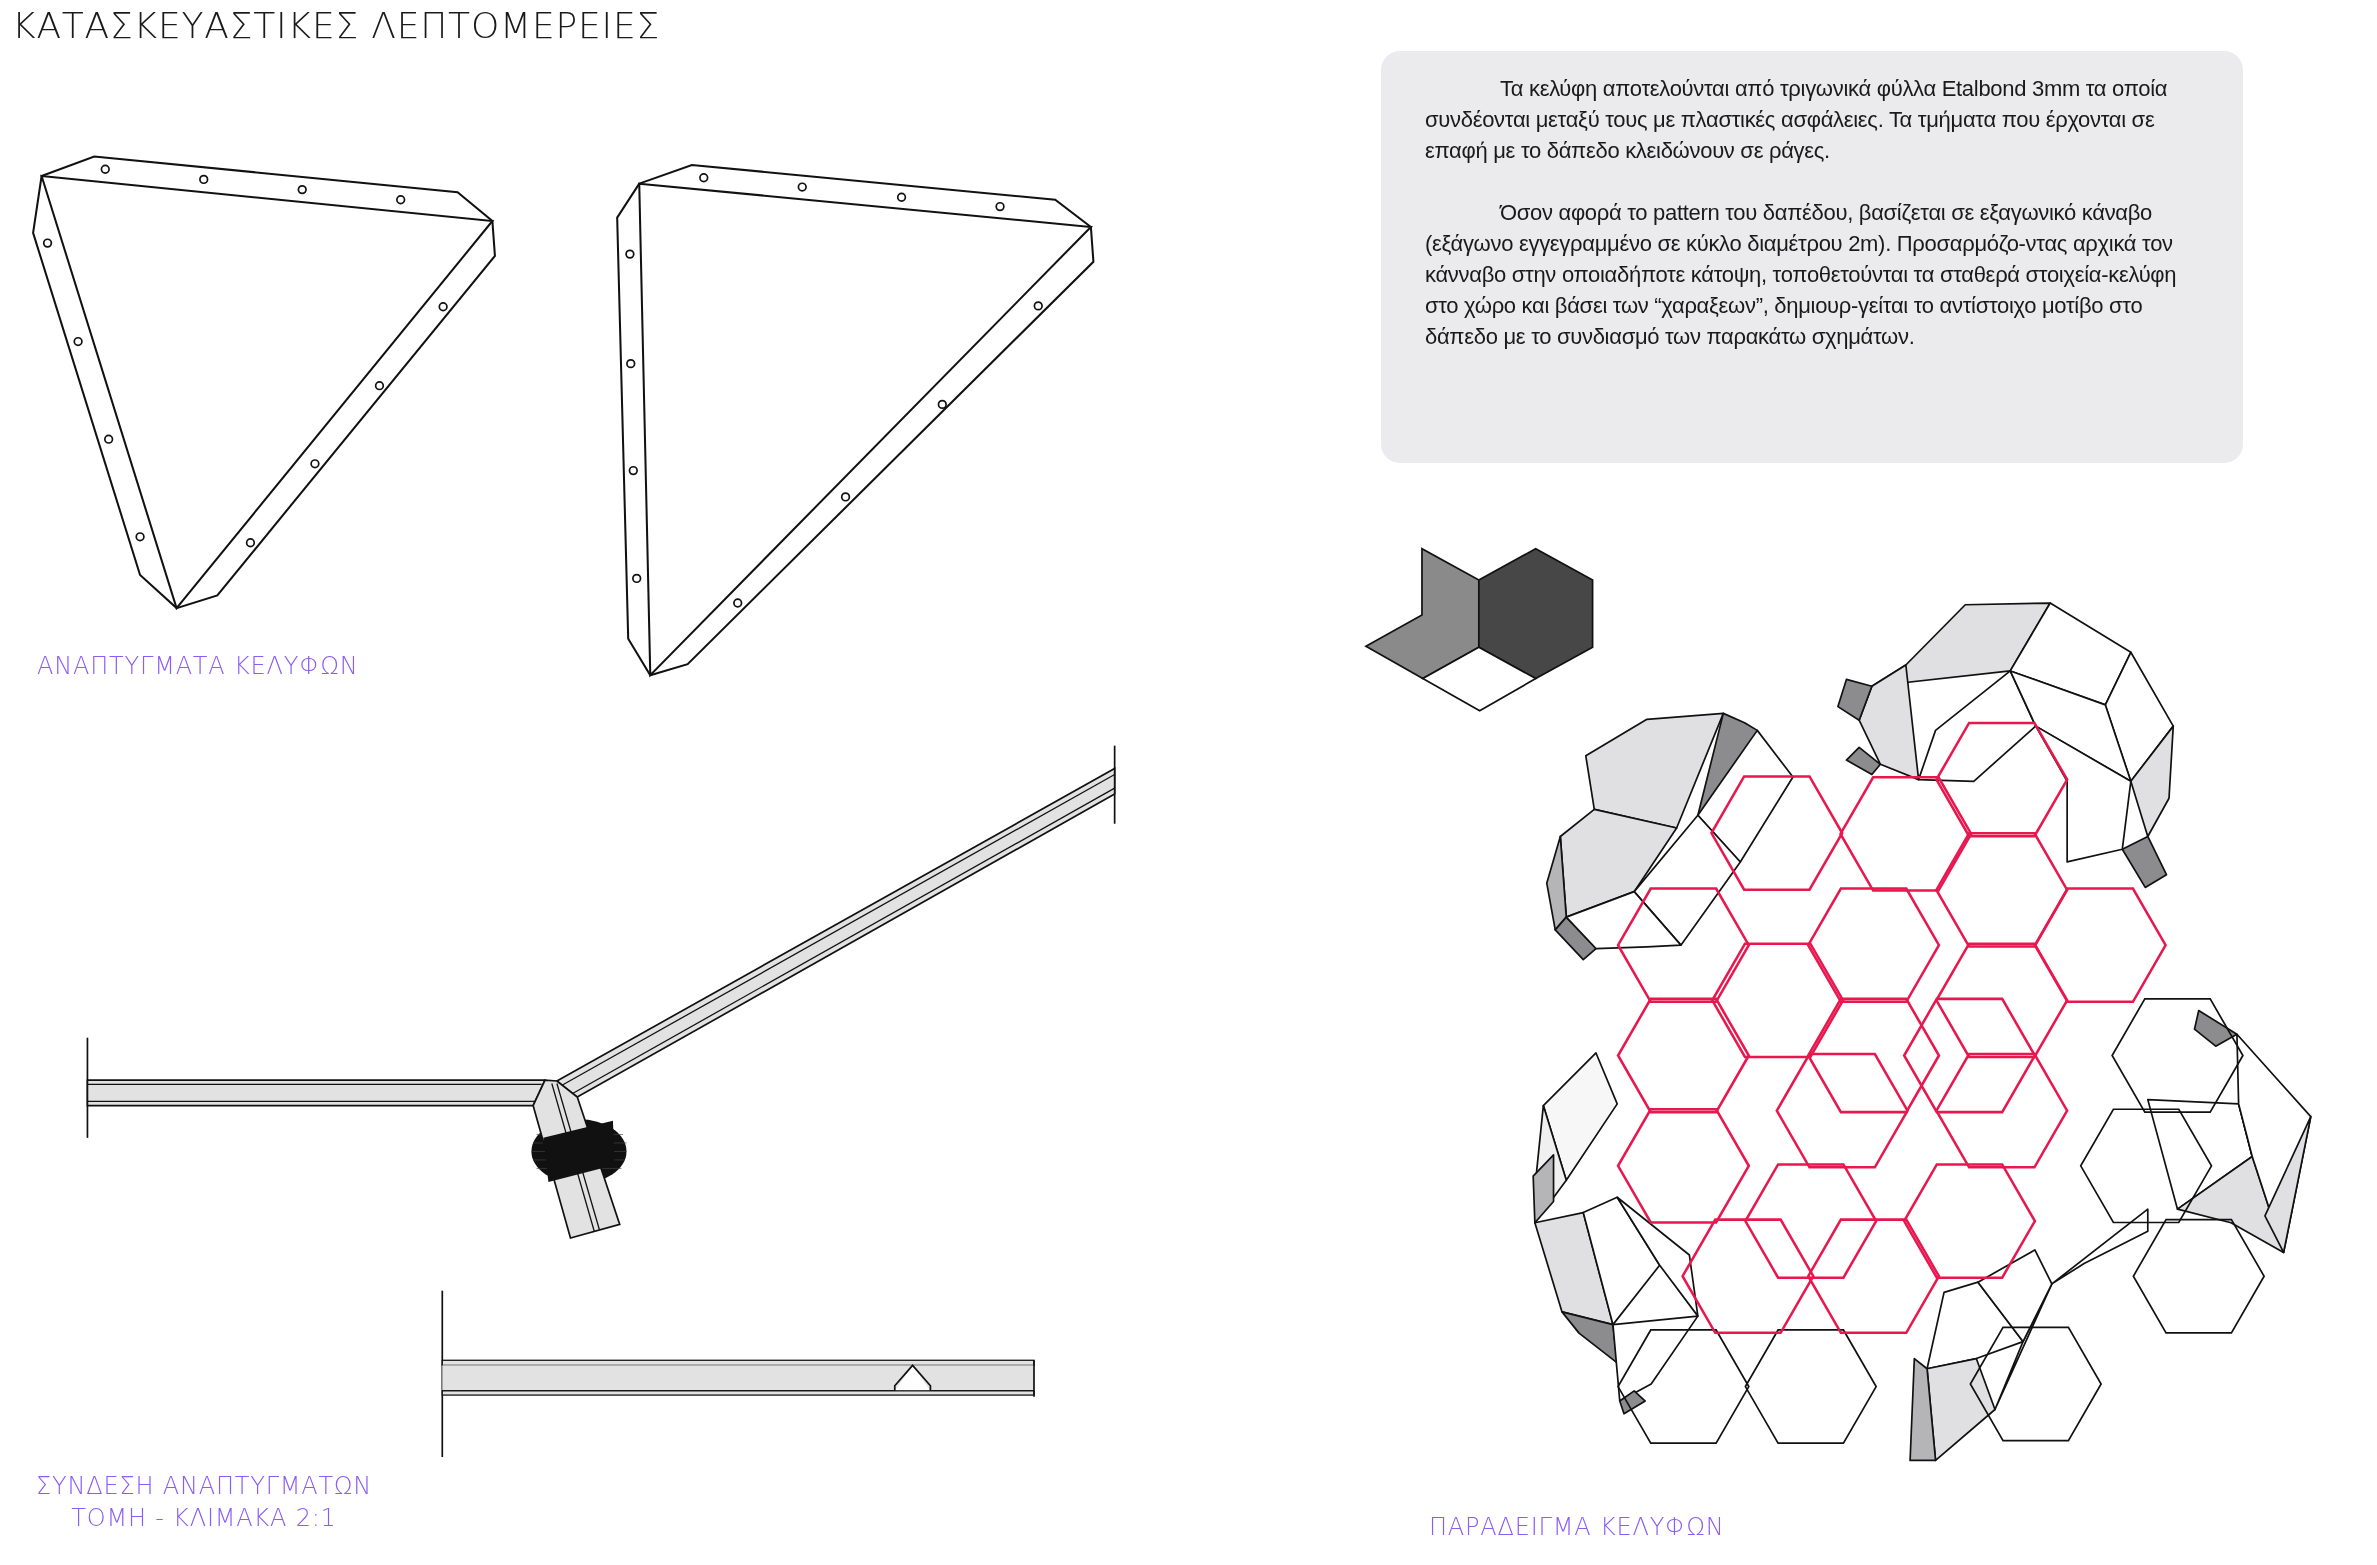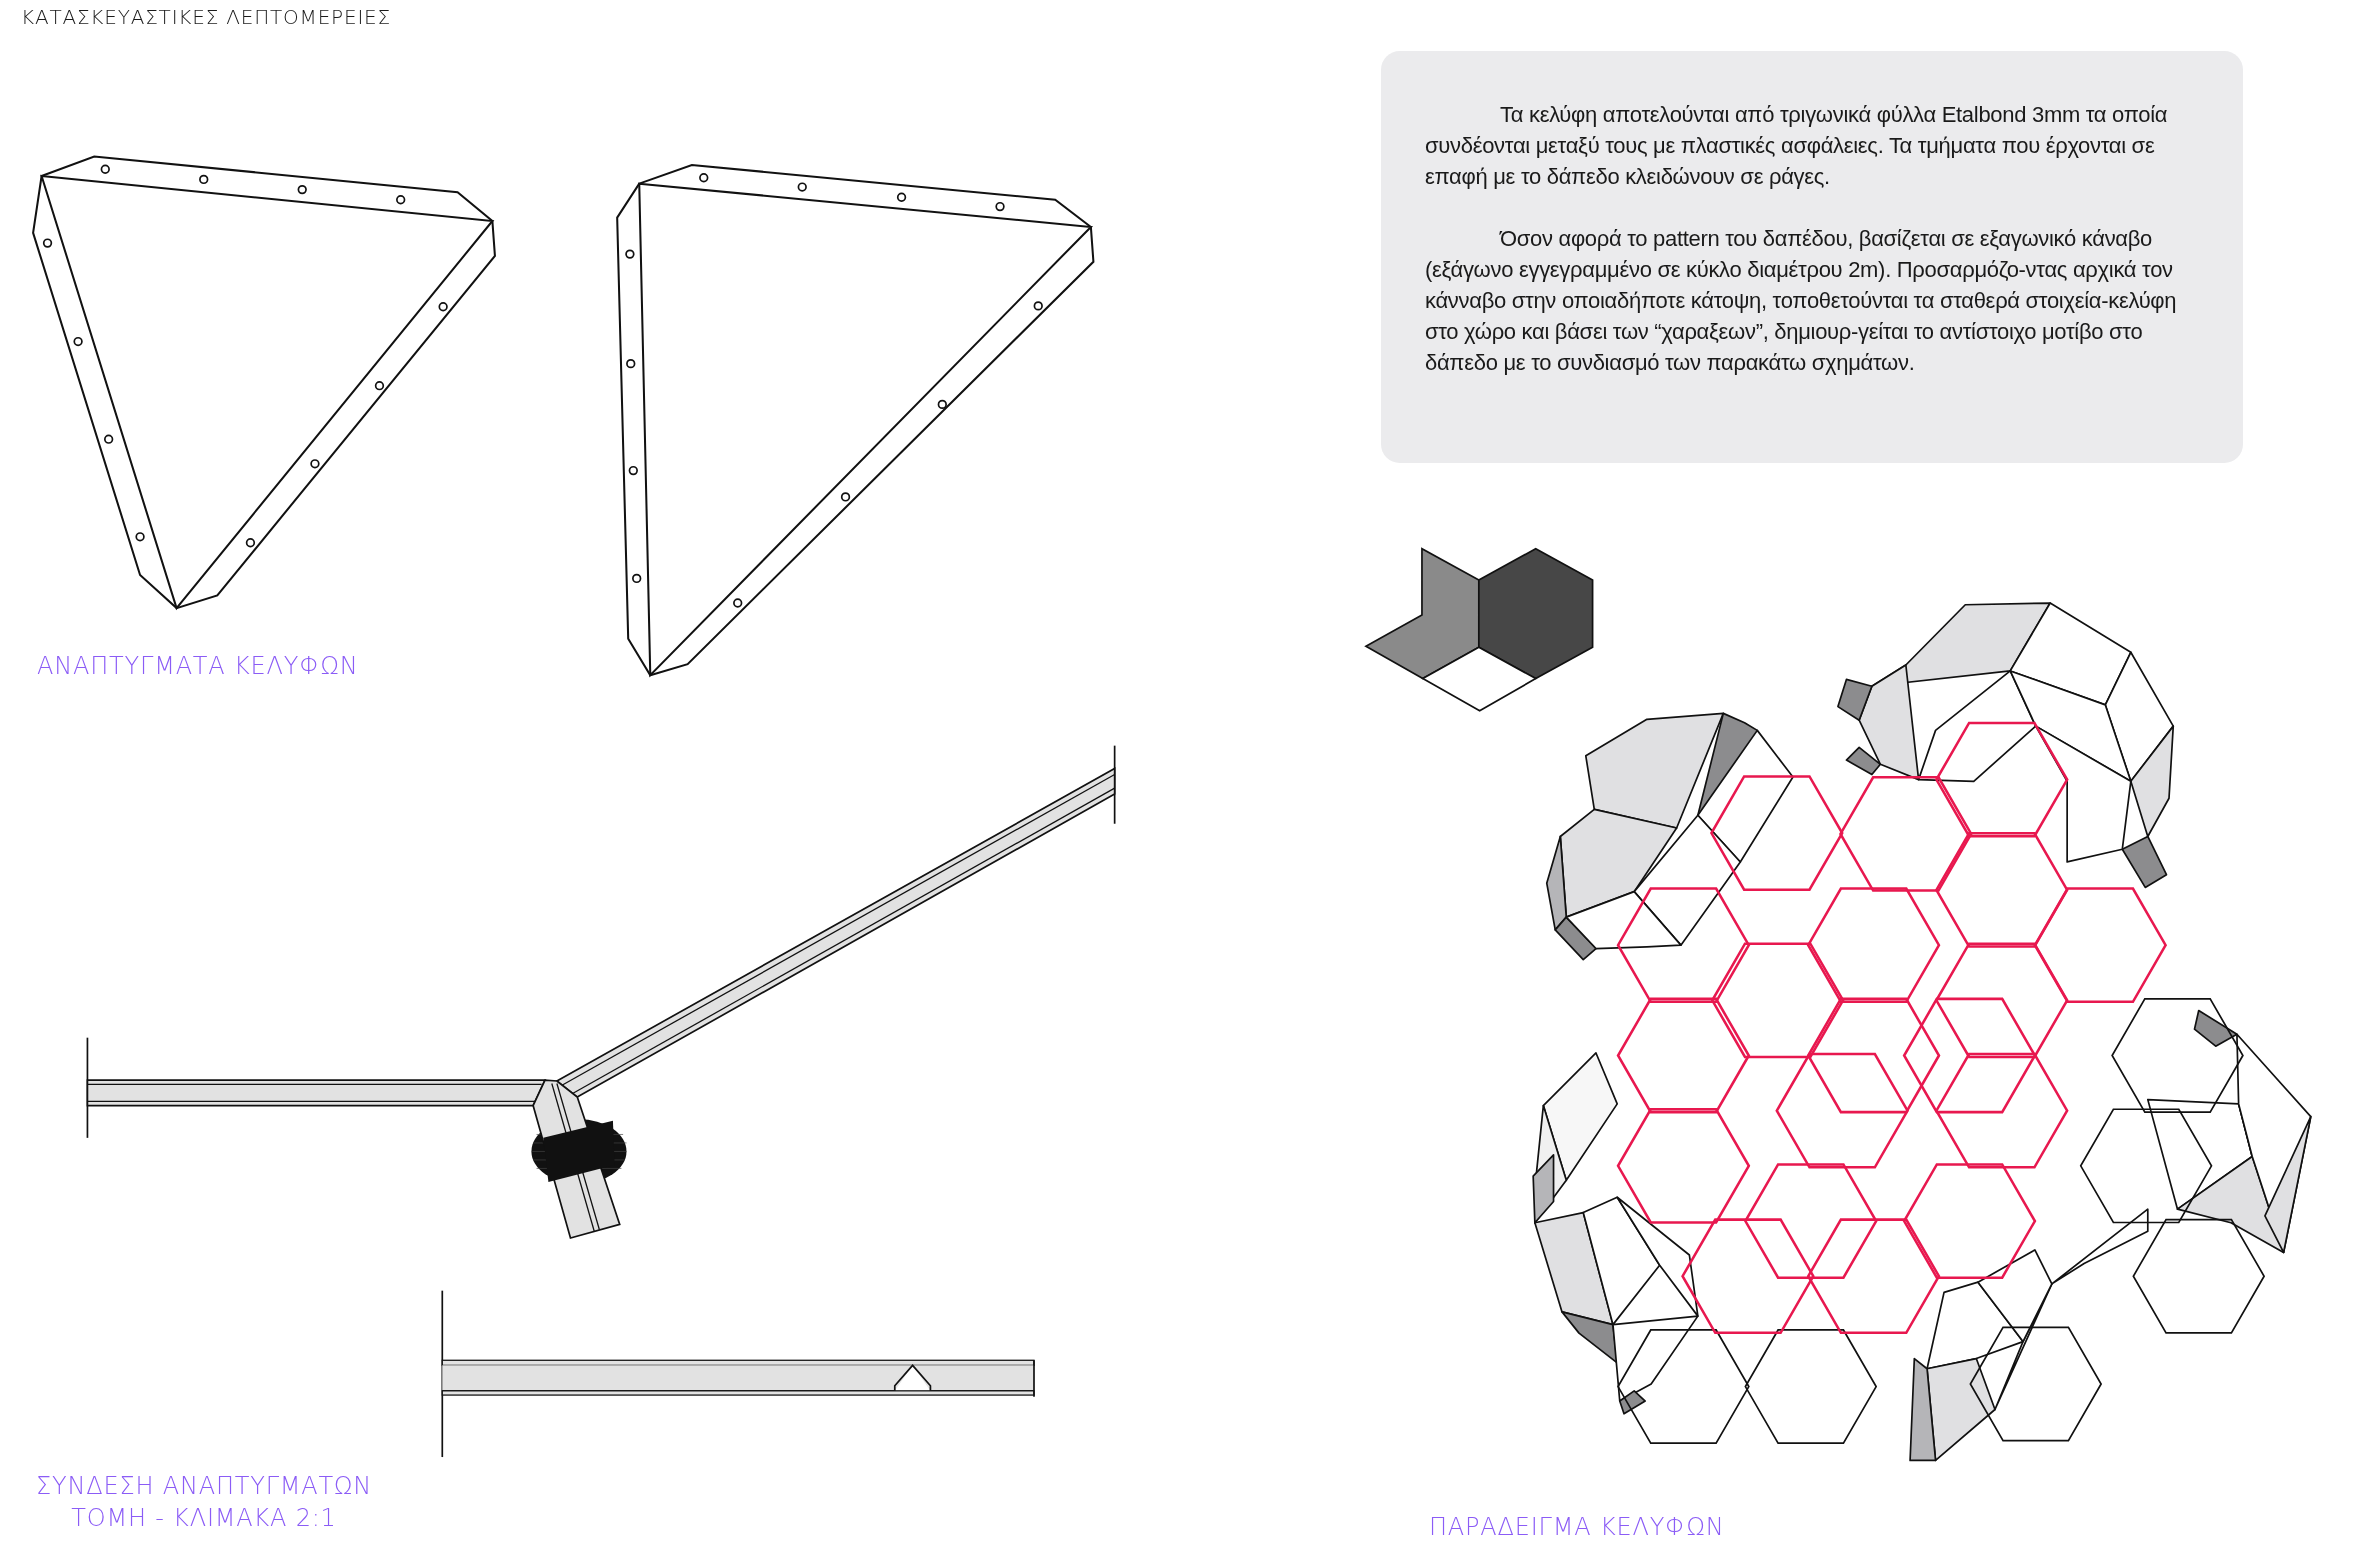--- a/index.html
+++ b/index.html
@@ -1,22 +1,22 @@
 <!DOCTYPE html>
 <html style="font-size:13.6px"><head>
 <meta charset="utf-8">
 <style>
   html,body{margin:0;padding:0;background:#ffffff;}
   body{width:2377px;height:1566px;position:relative;overflow:hidden;font-family:"DejaVu Sans",sans-serif;color:#1a1a1a;}
-  .title{position:absolute;left:21px;top:5.1px;font-size:20px;letter-spacing:0.8px;font-weight:300;}
+  .title{position:absolute;left:12px;top:5.1px;font-size:36px;letter-spacing:0.8px;font-weight:300;}
   .label{position:absolute;font-size:24px;letter-spacing:0.8px;font-weight:300;color:#8b5cf6;}
   .lbl-shells{left:37px;top:652px;}
   .lbl-joint{left:25.5px;top:1454px;text-align:center;line-height:32px;width:357px;margin-top:16px;}
   .lbl-plan{left:1429px;top:1513px;}
-  .textbox{position:absolute;left:1381px;top:51px;width:862px;height:412px;background:#ebebed;border-radius:18.7px;box-sizing:border-box;padding:48px 59px 0 44px;font-family:"Liberation Sans",sans-serif;font-size:22px;line-height:31px;color:#1a1a1a;letter-spacing:-0.3px;}
+  .textbox{position:absolute;left:1381px;top:51px;width:862px;height:412px;background:#ebebed;border-radius:18.7px;box-sizing:border-box;padding:22px 59px 0 44px;font-family:"Liberation Sans",sans-serif;font-size:22px;line-height:31px;color:#1a1a1a;letter-spacing:-0.3px;}
   .textbox p{margin:0 0 31px 0;text-indent:75px;}
   svg.art{position:absolute;left:0;top:0;}
 </style>
 </head>
 <body>
 
 <div class="title">ΚΑΤΑΣΚΕΥΑΣΤΙΚΕΣ ΛΕΠΤΟΜΕΡΕΙΕΣ</div>
 
 <div class="textbox">
   <p>Τα κελύφη αποτελούνται από τριγωνικά φύλλα Etalbond 3mm τα οποία συνδέονται μεταξύ τους με πλαστικές ασφάλειες. Τα τμήματα που έρχονται σε επαφή με το δάπεδο κλειδώνουν σε ράγες.</p>

